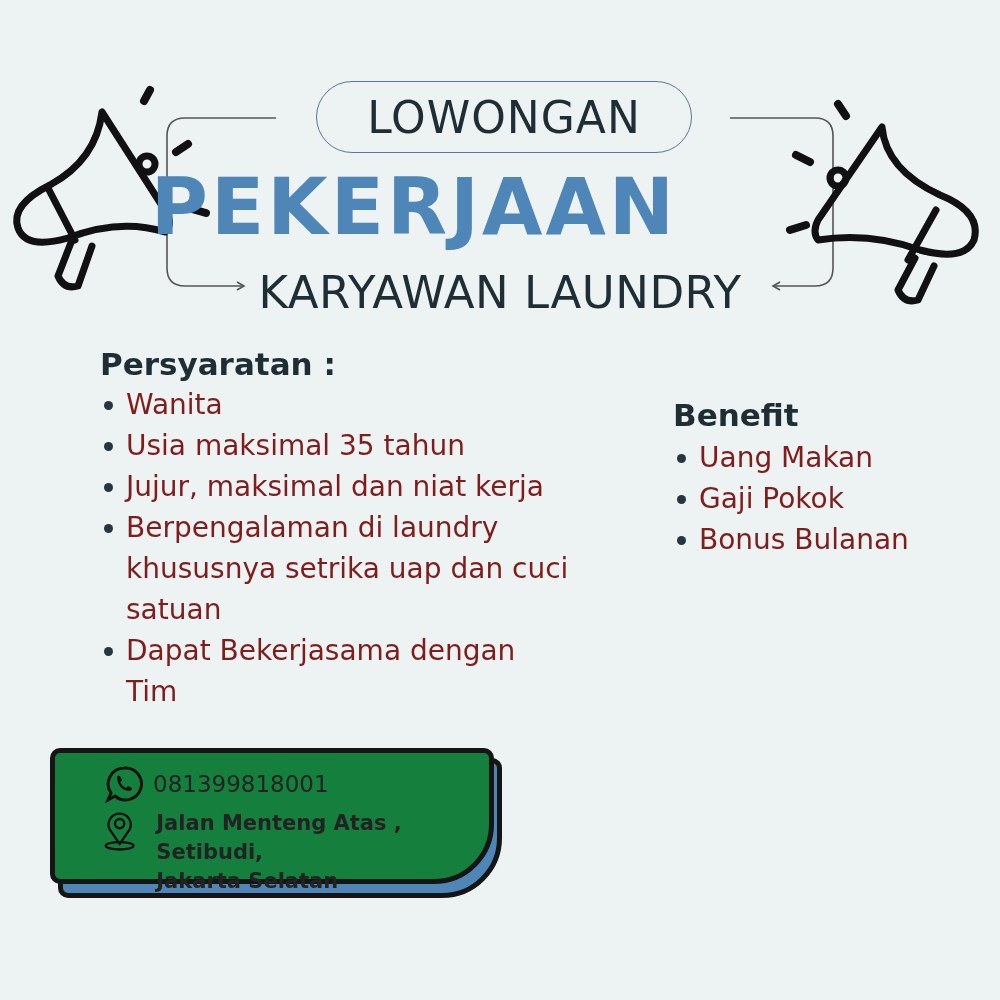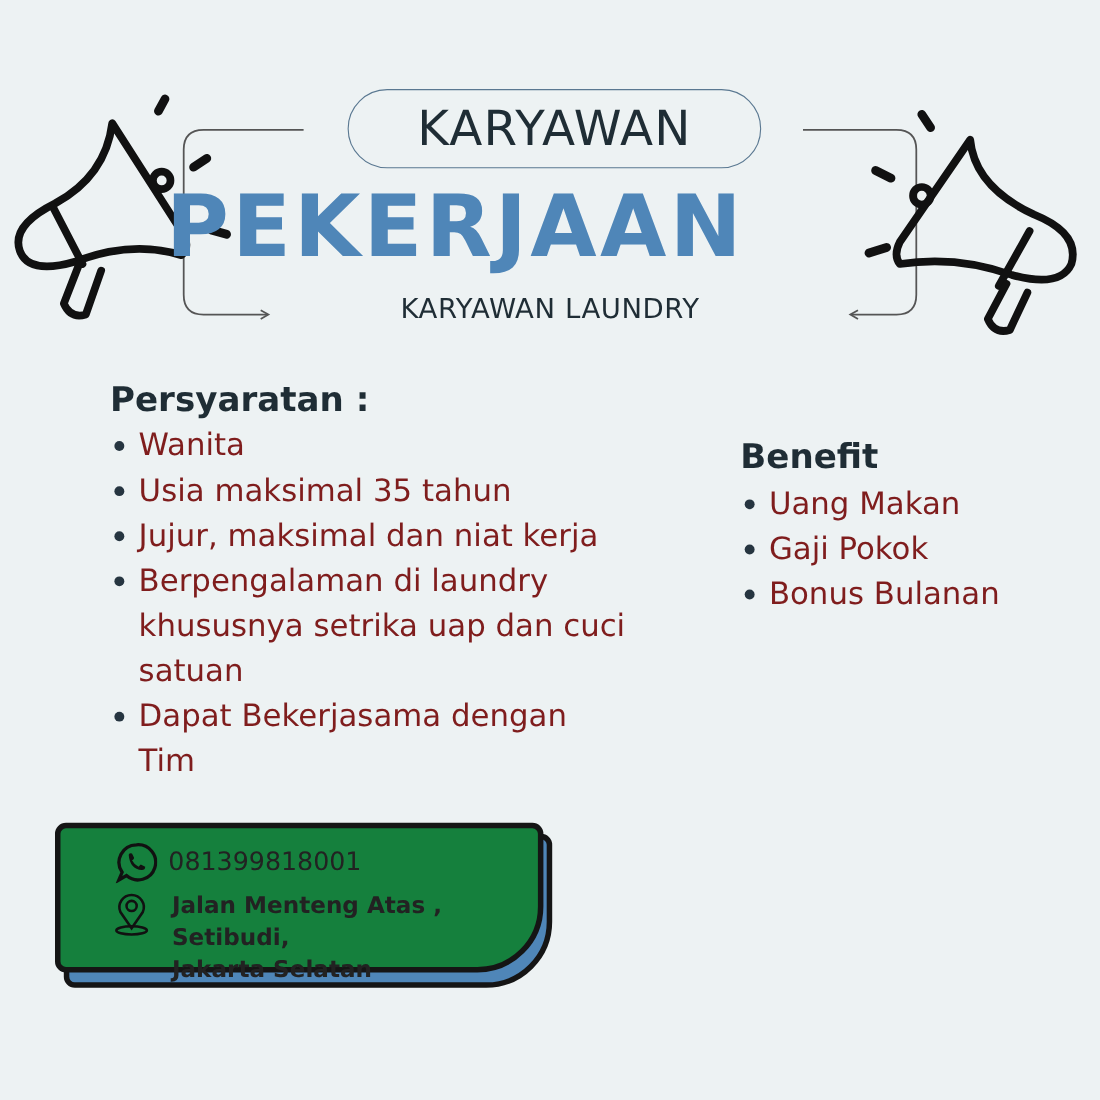--- a/index.html
+++ b/index.html
@@ -1,20 +1,20 @@
 <!DOCTYPE html>
 <html><head>
 <meta charset="utf-8">
 <style>
   html,body{margin:0;padding:0;}
   body{width:1000px;height:1000px;background:#edf2f3;position:relative;overflow:hidden;font-family:"DejaVu Sans",sans-serif;color:#1f2d35;}
   .abs{position:absolute;}
   .pill{left:316px;top:81px;width:376px;height:72px;border:1.5px solid #5a7891;border-radius:36px;box-sizing:border-box;display:flex;align-items:center;justify-content:center;font-size:44px;letter-spacing:1px;color:#1f2d35;}
   .title{left:0;width:828px;top:162px;text-align:center;font-size:78px;font-weight:bold;color:#4f86b8;letter-spacing:3px;}
-  .subtitle{left:0;width:1000px;top:266px;text-align:center;font-size:25px;color:#1f2d35;letter-spacing:0.5px;}
+  .subtitle{left:0;width:1000px;top:266px;text-align:center;font-size:45px;color:#1f2d35;letter-spacing:0.5px;}
   .h2{font-size:31px;font-weight:bold;color:#1f2d35;}
   ul{list-style:none;margin:0;padding:0;}
   li{position:relative;padding-left:26px;font-size:28px;line-height:41px;color:#7f1d1d;}
   li::before{content:"";position:absolute;left:4px;top:17px;width:9px;height:9px;border-radius:50%;background:#263540;}
   .card-shadow{left:58px;top:758px;width:444px;height:140px;background:#4f86b8;border:5px solid #151515;border-radius:10px 10px 60px 10px;box-sizing:border-box;}
   .card{left:50px;top:748px;width:444px;height:136px;background:#15803d;border:5px solid #151515;border-radius:10px 10px 60px 10px;box-sizing:border-box;}
   .contact{font-size:21px;color:#222;}
 </style>
 </head>
 <body>
@@ -44,21 +44,21 @@
     <path d="M936 210 L908 260"></path>
     <path d="M915 258 L898 290 Q904 304 918 300 L934 266"></path>
     <circle cx="838" cy="178" r="8"></circle>
     <path d="M838 104 L846 116" stroke-width="8"></path>
     <path d="M796 155 L810 162" stroke-width="8"></path>
     <path d="M790 230 L806 225" stroke-width="8"></path>
   </g>
 </svg>
 
 <div class="abs pill">
-  <span>KARYAWAN</span>
+  <span>LOWONGAN</span>
 </div>
 <div class="abs title">PEKERJAAN</div>
 <div class="abs subtitle">KARYAWAN LAUNDRY</div>
 
 <div class="abs" style="left:100px;top:346px;width:520px;">
   <div class="h2">Persyaratan :</div>
   <ul style="margin-top:2px;">
     <li>Wanita</li>
     <li>Usia maksimal 35 tahun</li>
     <li>Jujur, maksimal dan niat kerja</li>

